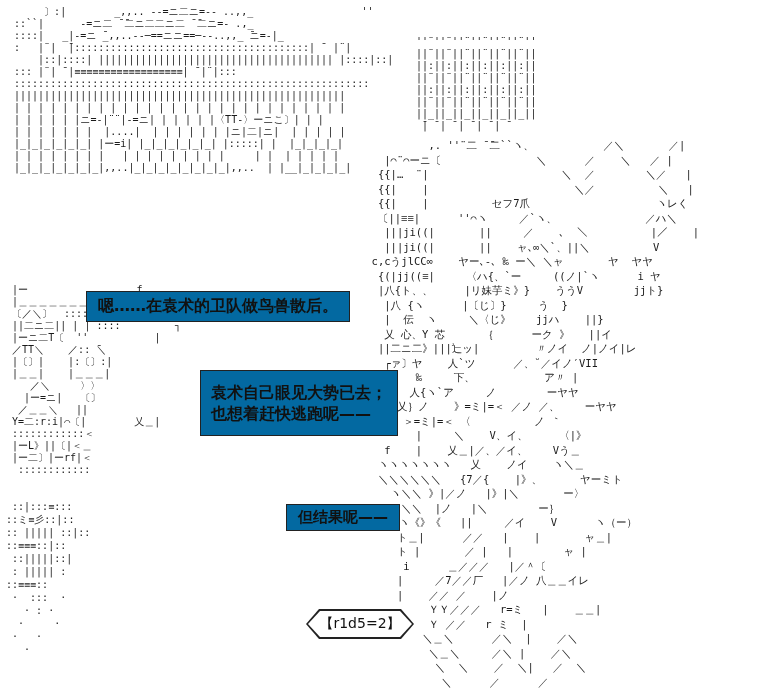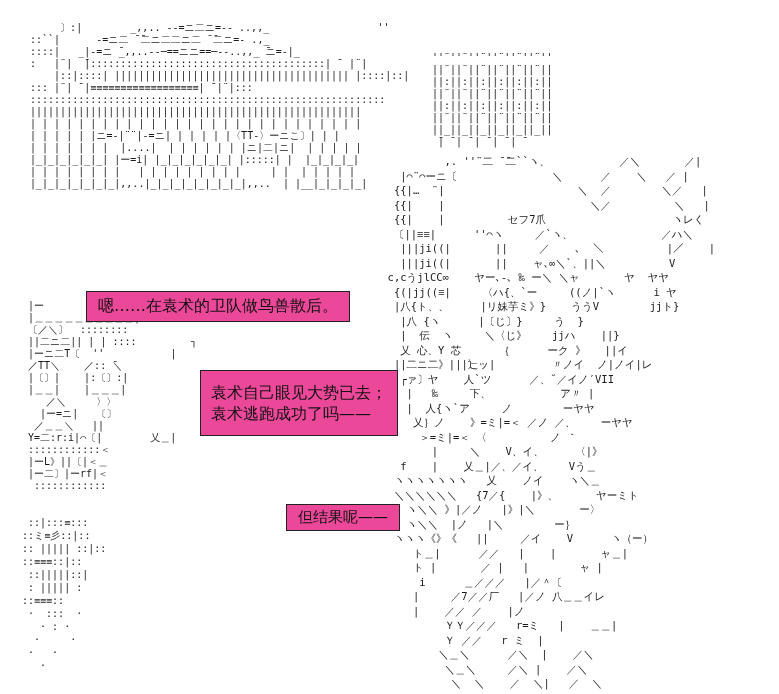--- a/index.html
+++ b/index.html
@@ -2,33 +2,33 @@
 <html><head>
 <meta charset="utf-8">
 <style>
   html,body{margin:0;padding:0;background:#fff;}
   .canvas{
     position:relative;width:779px;height:694px;background:#fff;overflow:hidden;
     font-family:"DejaVu Sans",sans-serif;color:#111;
   }
   
   .art{
-    position:absolute;margin:16px;white-space:pre;color:#1a1a1a;
+    position:absolute;margin:0;white-space:pre;color:#1a1a1a;
     font-family:"DejaVu Sans Mono",monospace;font-size:10px;line-height:12px;
     z-index:1;
   }
   .r1{left:8px;top:6px;}
   .r2{left:416px;top:36px;}
   .r3{left:340px;top:138px;line-height:14.5px;font-size:10.5px;}
   .r4{left:12px;top:284px;}
   .r5{left:6px;top:500px;line-height:13px;}
   
   .dbox{
-    position:absolute;background:#ec4899;border:1.5px solid #222;color:#111;
-    white-space:nowrap;z-index:5;
+    position:absolute;background:#0369a1;border:1.5px solid #222;color:#111;
+    white-space:nowrap;z-index:5;font-weight:bold;
   }
   .box1{left:86px;top:291px;padding:4px 11px;font-size:16px;}
   .box2{left:200px;top:370px;padding:11px 10px;font-size:16px;line-height:21px;}
   .box3{left:286px;top:456px;padding:3px 11px;font-size:15px;margin-top:48px;}
   .choice{left:170px;top:529px;padding:5px 9px;font-size:14px;line-height:21px;}
   .choice-title{font-size:14px;}
   .choice-options{white-space:pre-line;}
   
   .dice-box{
     position:absolute;left:306px;top:609px;width:108px;height:30px;background:#222;z-index:6;
@@ -140,22 +140,26 @@
   ·     ·
  ·   ·
    ·</pre>
 
   <div class="dbox box1">
     <span>嗯……在袁术的卫队做鸟兽散后。</span>
   </div>
 
   <div class="dbox box2">
     <div>袁术自己眼见大势已去；</div>
-    <div>袁术逃跑成功了吗——</div>
+    <div>也想着赶快逃跑呢——</div>
   </div>
 
   <div class="dbox box3">
     <span>但结果呢——</span>
   </div>
 
 
+  <div class="dice-box">
+    <div class="dice-inner"></div>
+    <span class="dice-text">【r1d5=2】</span>
+  </div>
 
 </div>
 
 </body></html>

